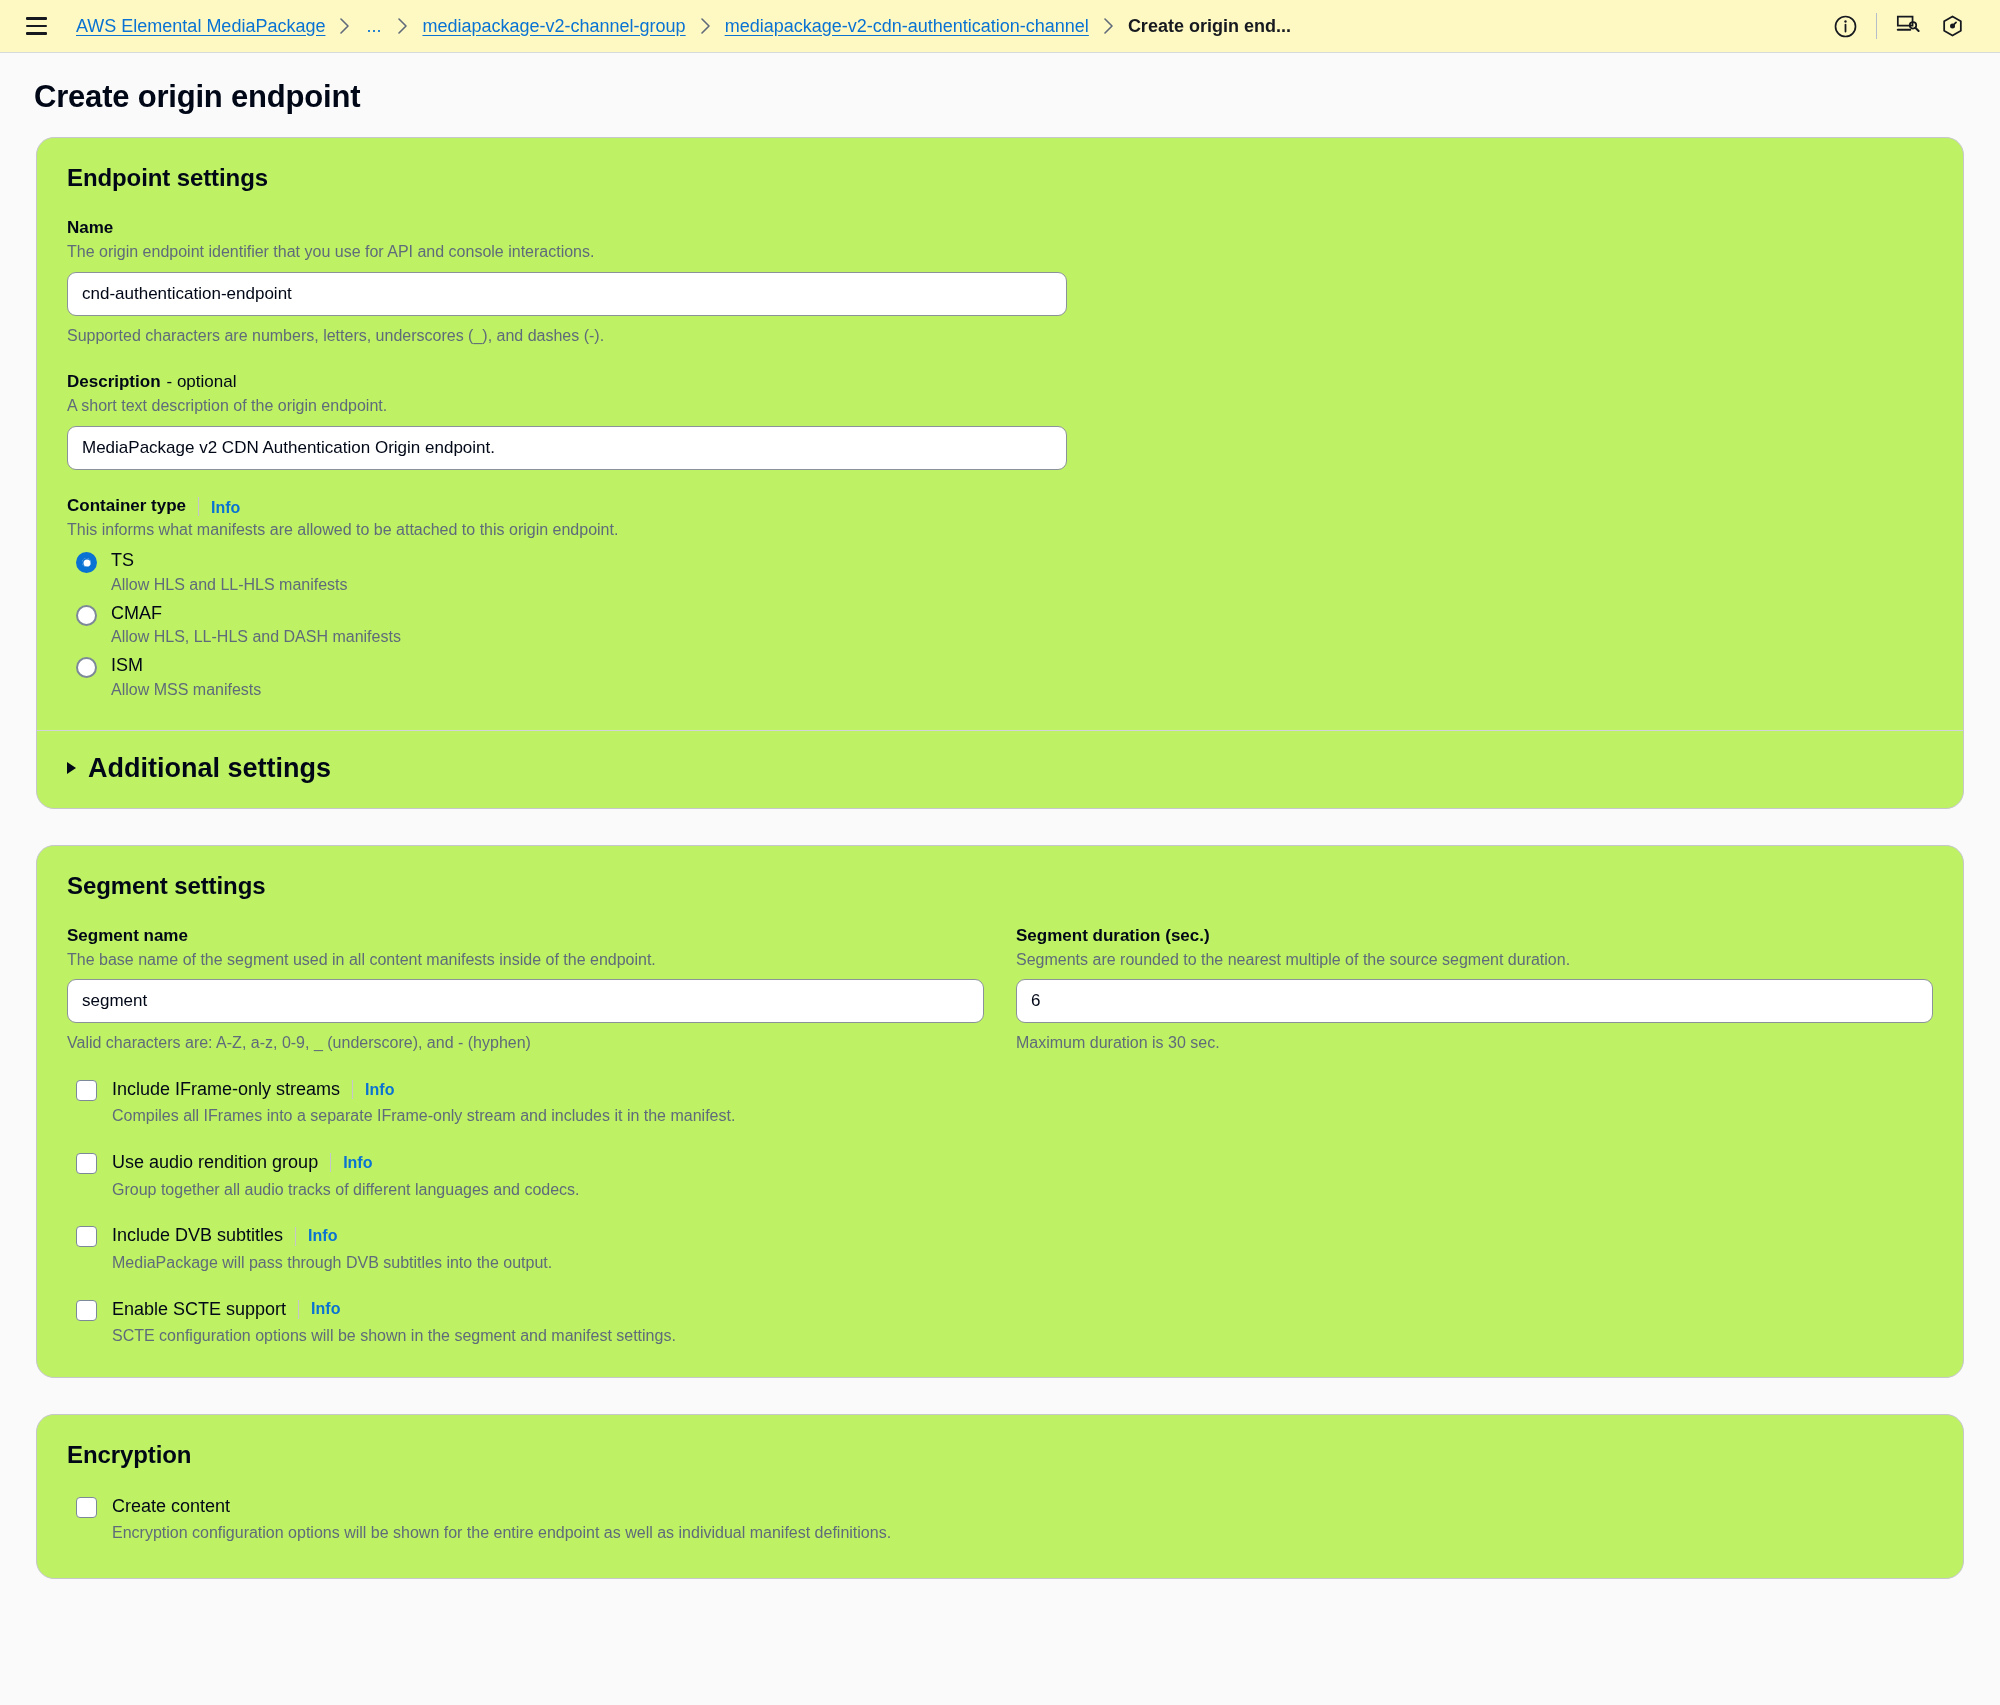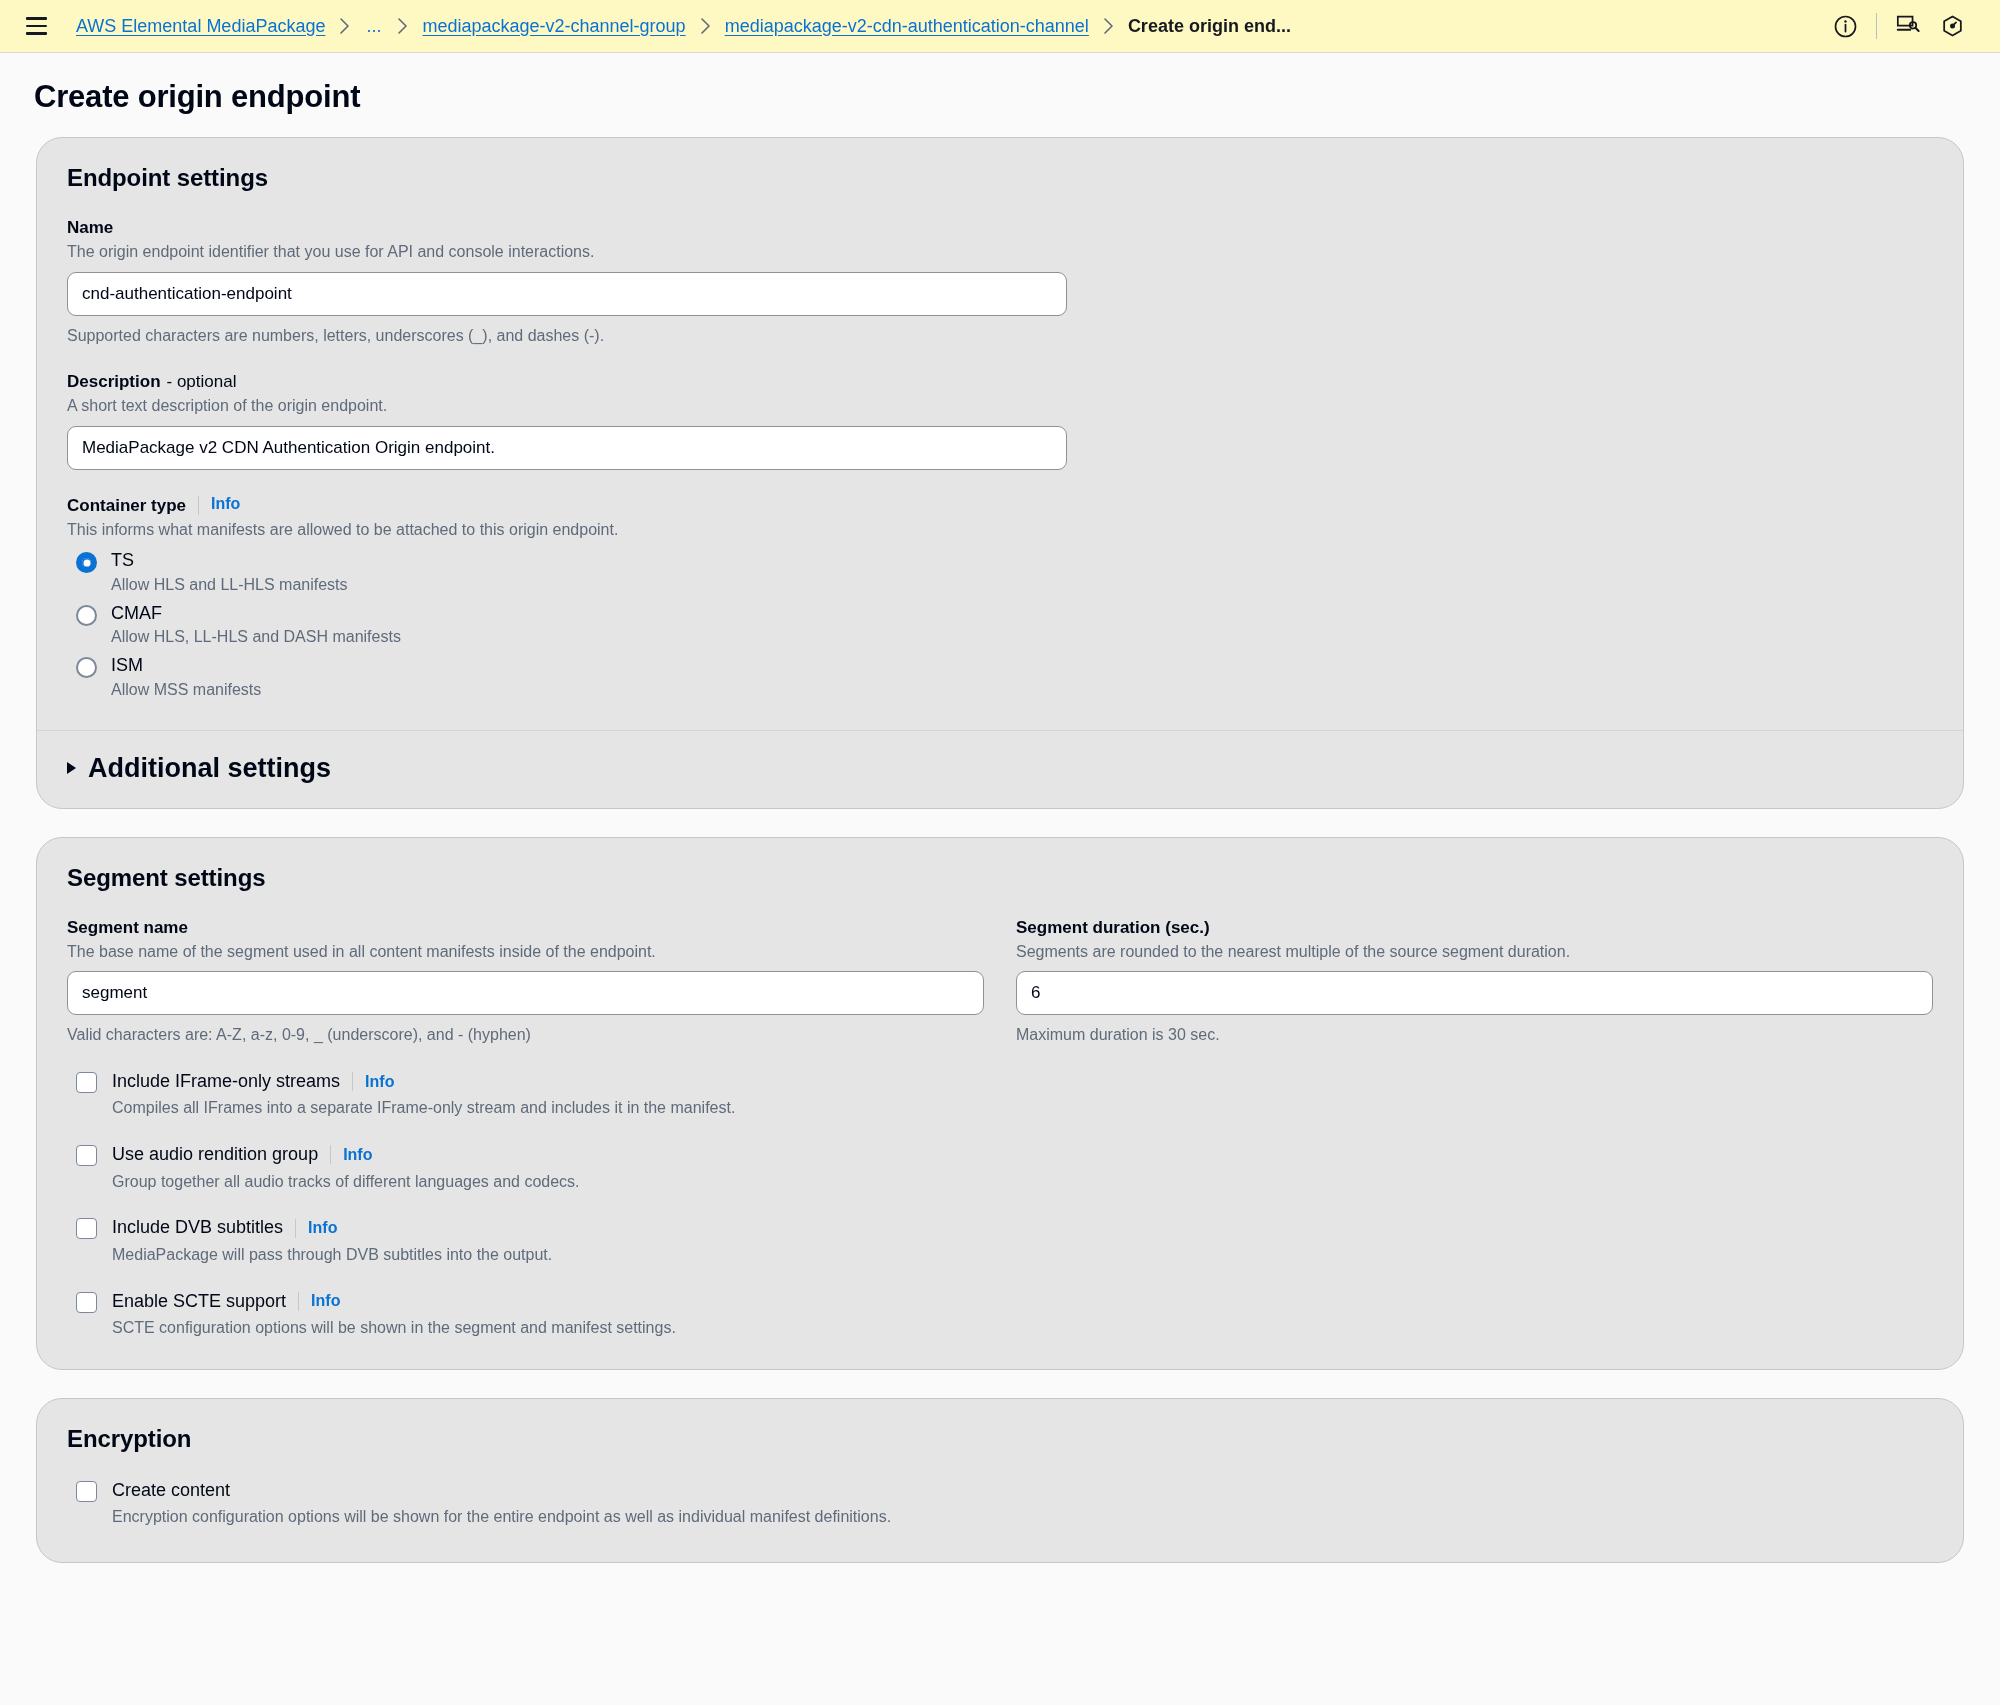--- a/index.html
+++ b/index.html
@@ -103,44 +103,44 @@
   }
   .page-title {
     font-size: 31px;
     font-weight: 700;
     letter-spacing: -0.2px;
     color: #000716;
     padding: 26px 0 22px 34px;
   }
 
   .card {
-    background: #e5e5e5;
+    background: #bef264;
     border: 1px solid #c6c6cd;
-    border-radius: 26px;
-    margin: 0 36px 28px 36px;
+    border-radius: 18px;
+    margin: 0 36px 36px 36px;
     overflow: hidden;
   }
   .card-body { padding: 26px 30px 30px 30px; }
   .card-h2 {
     font-size: 24px;
     font-weight: 700;
     color: #000716;
     margin: 0 0 26px 0;
     letter-spacing: -0.1px;
   }
 
   .field { margin-bottom: 26px; }
   .field:last-child { margin-bottom: 0; }
 
   .flabel {
     font-size: 17px;
     font-weight: 700;
     color: #000716;
     display: flex;
-    align-items: flex-start;
+    align-items: flex-end;
     margin-bottom: 3px;
   }
   .flabel .opt {
     font-weight: 400;
     color: #000716;
   }
   .fdesc {
     font-size: 16px;
     color: #5f6b7a;
     margin-bottom: 9px;

